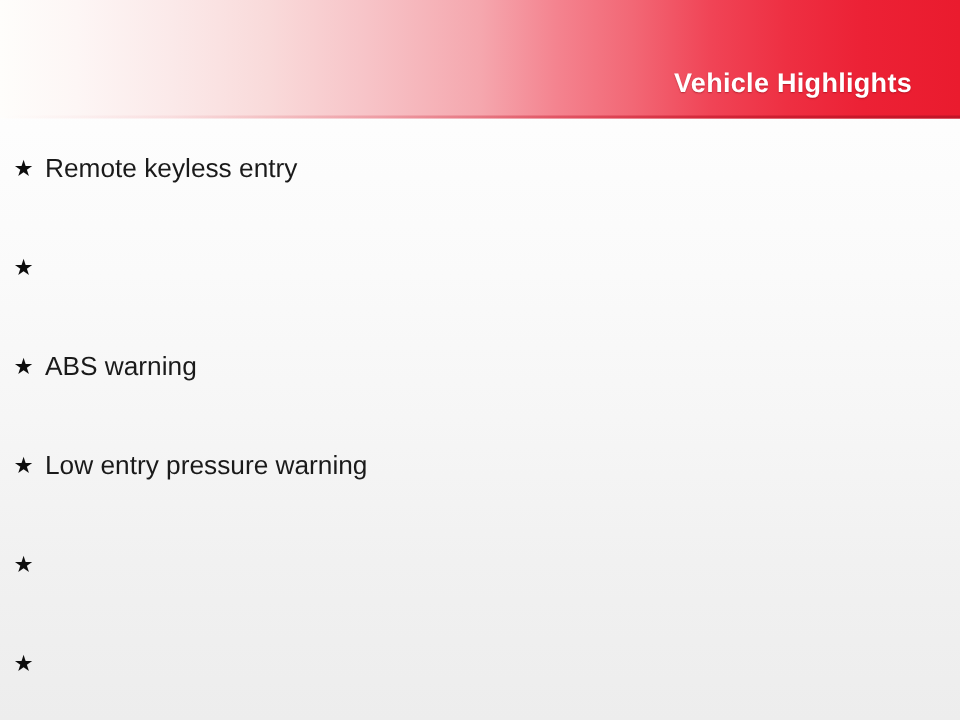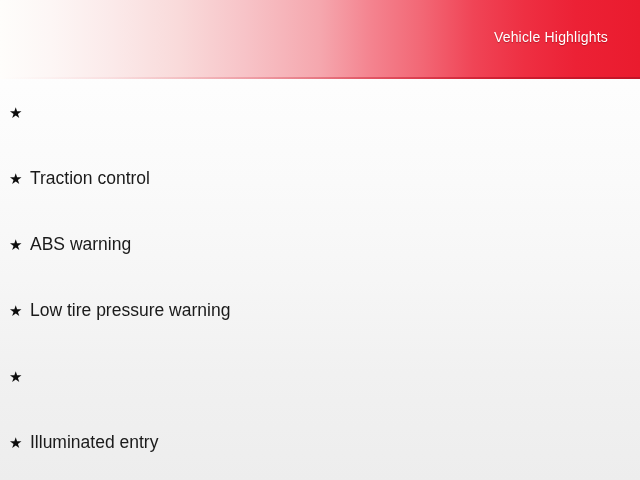--- a/index.html
+++ b/index.html
@@ -63,23 +63,23 @@
                 rgba(210,30,50,0.06) 18%,
                 rgba(205,28,48,0.22) 40%,
                 rgba(200,25,44,0.48) 62%,
                 rgba(193,22,40,0.72) 80%,
                 rgba(188,20,38,0.88) 100%);
   }
 
   #header-title {
     position: absolute;
     right: 32px;
-    top: 29px;
-    font-size: 14px;
-    font-weight: normal;
+    top: 45px;
+    font-size: 18px;
+    font-weight: bold;
     color: #ffffff;
     letter-spacing: 0.2px;
     white-space: nowrap;
     text-shadow: 0 1px 1px rgba(120,0,14,0.45);
   }
 
   
   #highlights-list {
     position: absolute;
     top: 79px;
@@ -122,41 +122,40 @@
 
   <div id="header">
     <div id="header-title">Vehicle Highlights</div>
     <div id="header-underline"></div>
   </div>
 
   <ul id="highlights-list">
 
     <li class="highlight-item">
       <span class="highlight-bullet">★</span>
+      <span class="highlight-label">Remote keyless entry</span>
     </li>
 
     <li class="highlight-item">
       <span class="highlight-bullet">★</span>
-      <span class="highlight-label">Traction control</span>
     </li>
 
     <li class="highlight-item">
       <span class="highlight-bullet">★</span>
       <span class="highlight-label">ABS warning</span>
     </li>
 
     <li class="highlight-item">
       <span class="highlight-bullet">★</span>
-      <span class="highlight-label">Low tire pressure warning</span>
+      <span class="highlight-label">Low entry pressure warning</span>
     </li>
 
     <li class="highlight-item">
       <span class="highlight-bullet">★</span>
     </li>
 
     <li class="highlight-item">
       <span class="highlight-bullet">★</span>
-      <span class="highlight-label">Illuminated entry</span>
     </li>
 
   </ul>
 
 </div>
 
 </body></html>

